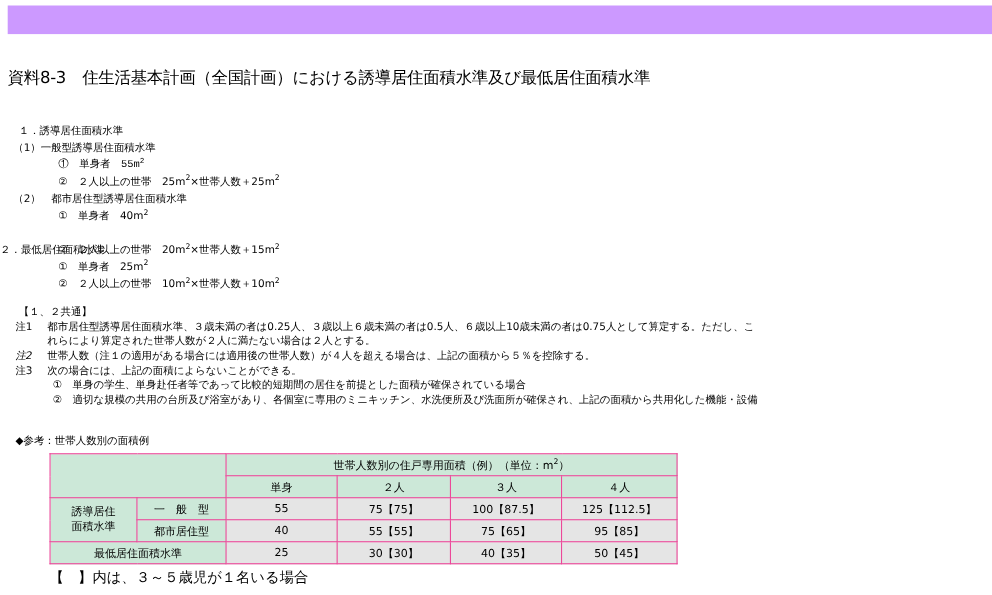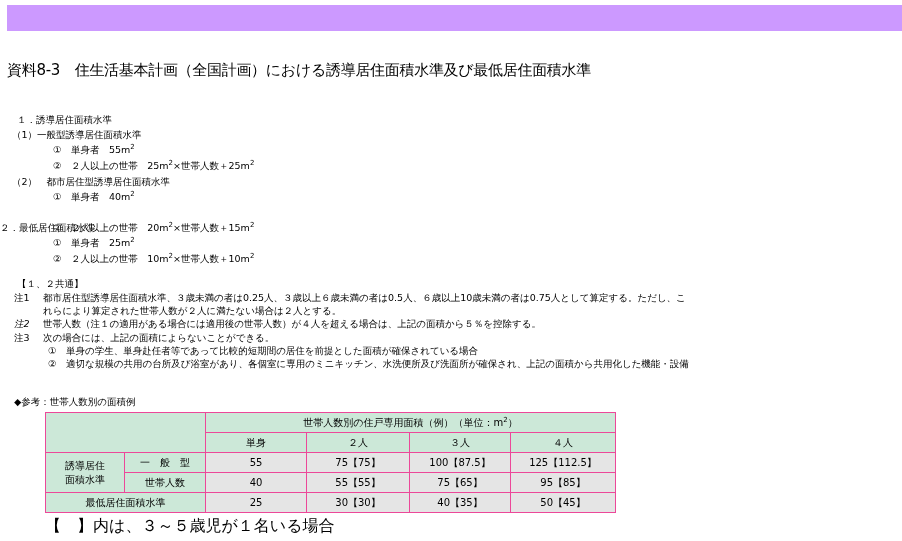--- a/index.html
+++ b/index.html
@@ -32,33 +32,33 @@
   }
   .tbl td {
     border: 1px solid #ec4899;
     text-align: center; vertical-align: middle;
     padding: 0; height: 19px; white-space: nowrap;
   }
   .tbl td.hd { background: #cce8d8; }
   .tbl td.val { background: #e5e5e5; }
   .tbl sup { font-size: 7px; vertical-align: 4px; line-height: 0; }
   .footnote {
-    position: absolute; left: 45px; top: 519px; font-size: 16px; line-height: 14px; white-space: nowrap;
+    position: absolute; left: 45px; top: 519px; font-size: 13px; line-height: 14px; white-space: nowrap;
   }
 </style>
 </head>
 <body>
 
 <div class="page">
   <div class="top-bar"></div>
   <div class="title">資料8-3　住生活基本計画（全国計画）における誘導居住面積水準及び最低居住面積水準</div>
 
   <div class="line" style="left:17px;top:114px;">１．誘導居住面積水準</div>
   <div class="line" style="left:12px;top:129px;">（1）一般型誘導居住面積水準</div>
-  <div class="line" style="left:53px;top:144px;"><span>①　単身者　55m</span><sup>2</sup></div>
+  <div class="line" style="left:53px;top:144px;font-family:Liberation Mono, monospace;"><span>①　単身者　55m</span><sup>2</sup></div>
   <div class="line" style="left:53px;top:160px;text-align:center;"><span>②　２人以上の世帯　25m</span><sup>2</sup><span>×世帯人数＋25m</span><sup>2</sup></div>
   <div class="line" style="left:12px;top:176px;">（2）　都市居住型誘導居住面積水準</div>
   <div class="line" style="left:53px;top:191px;"><span>①　単身者　40m</span><sup>2</sup></div>
   <div class="line" style="left:53px;top:222px;"><span>②　２人以上の世帯　20m</span><sup>2</sup><span>×世帯人数＋15m</span><sup>2</sup></div>
 
   <div class="line" style="left:0;top:222px;">２．最低居住面積水準</div>
   <div class="line" style="left:53px;top:237px;"><span>①　単身者　25m</span><sup>2</sup></div>
   <div class="line" style="left:53px;top:253px;"><span>②　２人以上の世帯　10m</span><sup>2</sup><span>×世帯人数＋10m</span><sup>2</sup></div>
 
   <div class="line" style="left:17px;top:278px;">【１、２共通】</div>
@@ -96,21 +96,21 @@
     </tr>
     <tr>
       <td class="hd" rowspan="2" style="line-height:14px;"><span>誘導居住</span><br><span>面積水準</span></td>
       <td class="hd">一　般　型</td>
       <td class="val">55</td>
       <td class="val">75【75】</td>
       <td class="val">100【87.5】</td>
       <td class="val">125【112.5】</td>
     </tr>
     <tr>
-      <td class="hd">世帯人数</td>
+      <td class="hd">都市居住型</td>
       <td class="val">40</td>
       <td class="val">55【55】</td>
       <td class="val">75【65】</td>
       <td class="val">95【85】</td>
     </tr>
     <tr>
       <td class="hd" colspan="2">最低居住面積水準</td>
       <td class="val">25</td>
       <td class="val">30【30】</td>
       <td class="val">40【35】</td>

